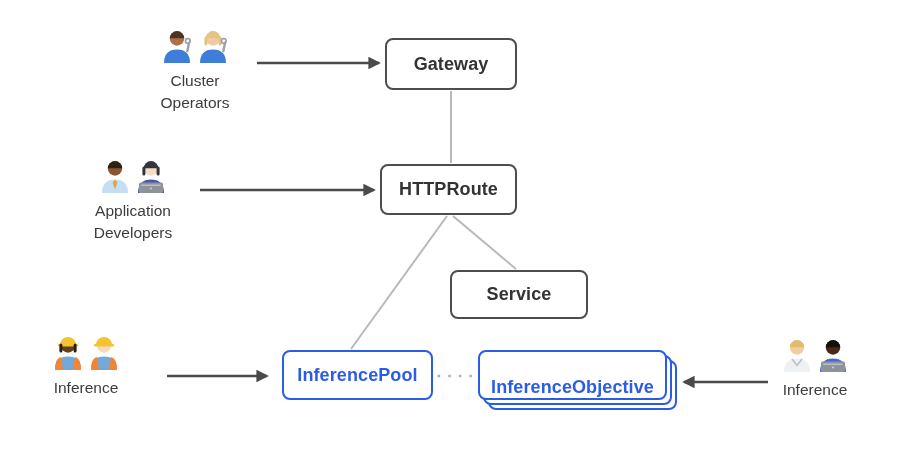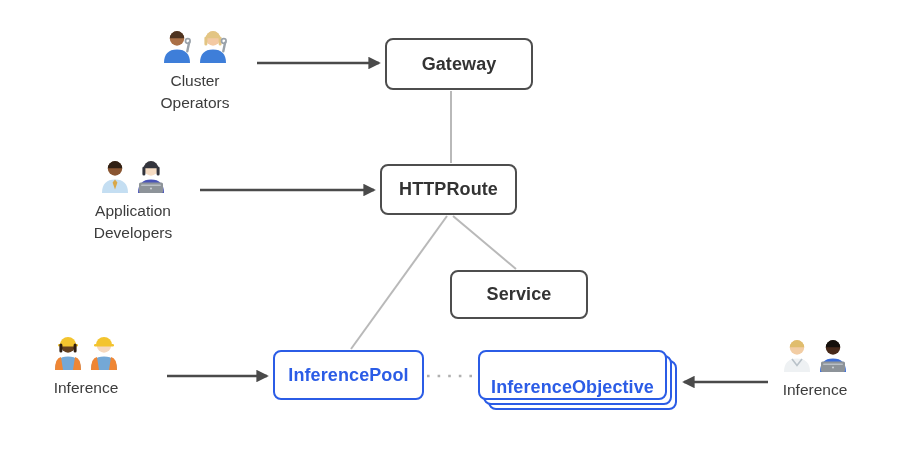--- a/index.html
+++ b/index.html
@@ -13,24 +13,24 @@
   svg.overlay{position:absolute;left:0;top:0;pointer-events:none;}
 
   
   .node{
     position:absolute;box-sizing:border-box;
     background:#ffffff;border:2px solid #4d4d4d;border-radius:8px;
     display:flex;align-items:center;justify-content:center;
     font-weight:bold;font-size:18px;color:#333333;
     letter-spacing:.1px;
   }
-  #node-gateway{left:385px;top:38px;width:148px;height:52px;}
+  #node-gateway{left:385px;top:38px;width:132px;height:52px;}
   #node-httproute{left:380px;top:164px;width:137px;height:51px;}
   #node-service{left:450px;top:270px;width:138px;height:49px;}
-  #node-pool{left:273px;top:350px;width:151px;height:50px;border-color:#2b5ce6;color:#2b5ce6;}
+  #node-pool{left:282px;top:350px;width:151px;height:50px;border-color:#2b5ce6;color:#2b5ce6;}
 
   
   #node-objective{position:absolute;left:478px;top:350px;width:200px;height:61px;}
   #node-objective .stack-layer,#node-objective .node-face{
     position:absolute;box-sizing:border-box;width:189px;height:50px;
     background:#ffffff;border:2px solid #2b5ce6;border-radius:8px;
   }
   #node-objective .layer-2{left:10px;top:10px;}
   #node-objective .layer-1{left:5px;top:5px;}
   #node-objective .node-face{

